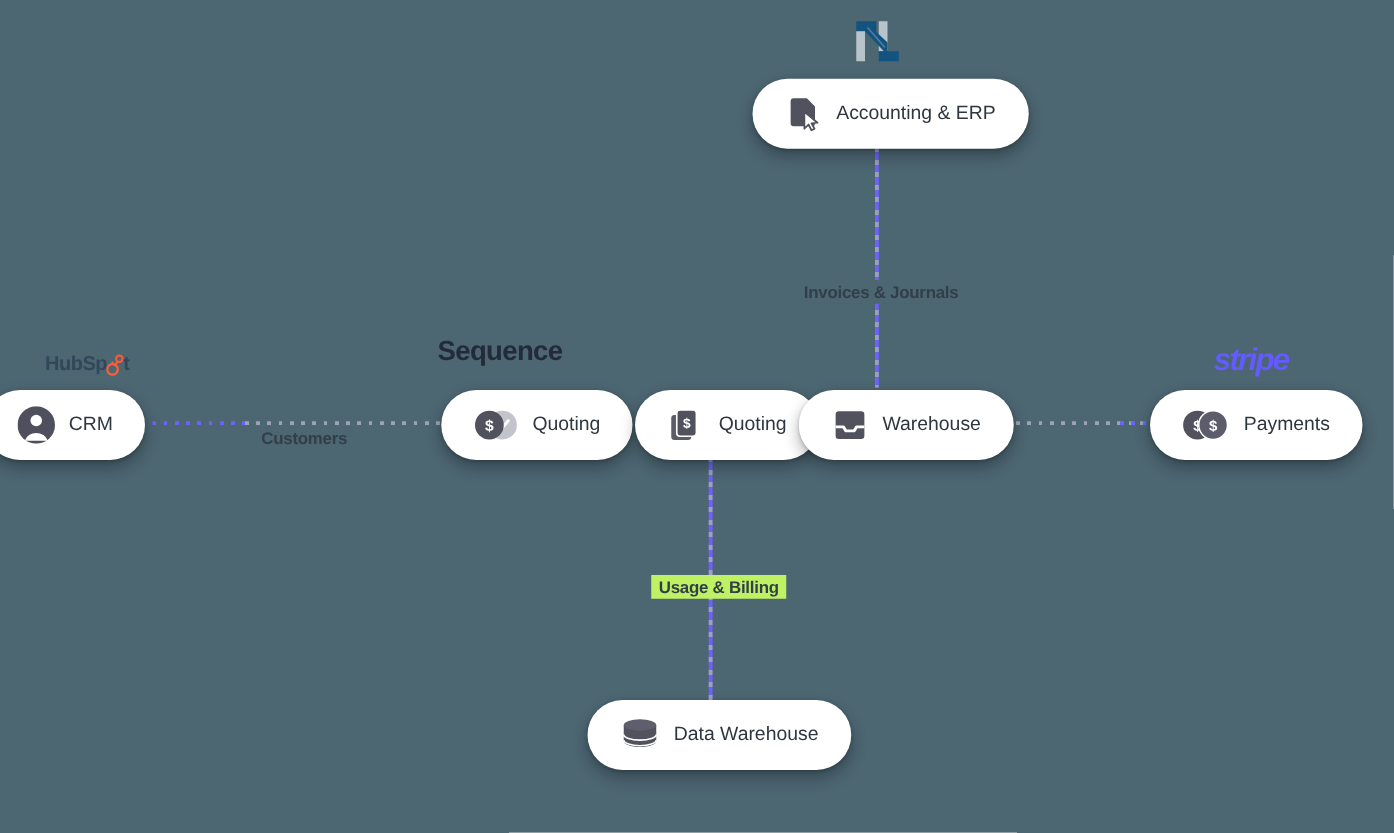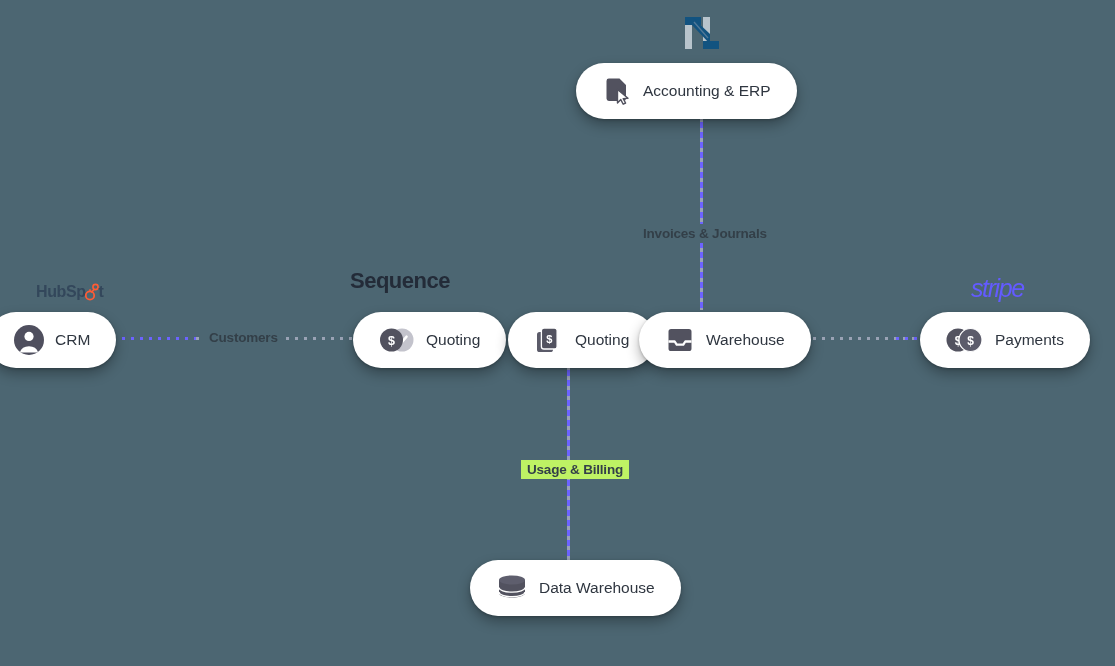--- a/index.html
+++ b/index.html
@@ -58,42 +58,42 @@
     font-size: 15.5px;
     white-space: nowrap;
   }
   .node .icon { flex: 0 0 auto; display: block; }
   
   .brand { position: absolute; display: flex; align-items: center; }
   .hubspot-text {
     color: #33475b; font-size: 16px; font-weight: bold; letter-spacing: -0.4px;
   }
   .stripe-text {
-    color: #635bff; font-size: 25px; font-weight: normal;
+    color: #635bff; font-size: 25px; font-weight: bold;
     letter-spacing: -1.4px; font-style: italic;
   }
   .snowflake-text {
     color: #29b5e8; font-size: 26px; letter-spacing: -0.8px;
   }
   .seq-title {
     position: absolute;
     color: #232b38;
     font-size: 22px;
     font-weight: bold;
     letter-spacing: -0.5px;
   }
 </style>
 </head>
 <body>
 
 <div id="canvas">
 
   <div class="edge edge-h accent" style="left:122px; top:337px; width:78px;"></div>
   <div class="edge edge-h" style="left:196px; top:337px; width:160px;"></div>
-  <div class="edge-label" style="left:204px; top:318px; background:#4c6672; padding:0 5px;">Customers</div>
+  <div class="edge-label" style="left:204px; top:331px; background:#4c6672; padding:0 5px;">Customers</div>
 
   <div class="edge edge-h" style="left:768px; top:337px; width:150px;"></div>
   <div class="edge edge-h accent" style="left:896px; top:337px; width:28px;"></div>
 
   <div class="edge edge-v" style="left:700px; top:118px; width:3px; height:192px;"></div>
   <div class="edge-label" style="left:637px; top:212px; background:#4c6672; padding:2px 6px;">Invoices &amp; Journals</div>
 
   <div class="edge edge-v" style="left:567px; top:366px; width:3px; height:194px;"></div>
   <div class="edge-label" style="left:521px; top:448px; background:#bef264; padding:2px 6px;">Usage &amp; Billing</div>
 
@@ -167,21 +167,21 @@
   <div class="node" style="left:920px; top:312px;">
     <svg class="icon" width="38" height="30" viewBox="0 0 38 30">
       <circle cx="12" cy="15" r="11.5" fill="#52525f"></circle>
       <text x="12" y="19.6" font-family="'Liberation Sans',sans-serif" font-size="12" font-weight="bold" fill="#ffffff" text-anchor="middle">$</text>
       <circle cx="24.5" cy="15" r="11.5" fill="#5c5c6b" stroke="#ffffff" stroke-width="1.2"></circle>
       <text x="24.5" y="19.6" font-family="'Liberation Sans',sans-serif" font-size="12" font-weight="bold" fill="#ffffff" text-anchor="middle">$</text>
     </svg>
     <span class="label">Payments</span>
   </div>
 
-  <div class="node" style="left:576px; top:63px;">
+  <div class="node" style="left:602px; top:63px;">
     <svg class="icon" width="30" height="30" viewBox="0 0 30 30">
       <path d="M4.5 5 a2.4 2.4 0 0 1 2.4 -2.4 h10.6 l6.5 6.5 v13.4
                a2.4 2.4 0 0 1 -2.4 2.4 h-14.7 a2.4 2.4 0 0 1 -2.4 -2.4 Z" fill="#52525f"></path>
       <path d="M15.5 13.5 L15.5 27 L18.8 23.6 L21.2 28.2 L23.6 27 L21.2 22.6 L26 22.2 Z" fill="#ffffff" stroke="#52525f" stroke-width="1.4" stroke-linejoin="round"></path>
     </svg>
     <span class="label">Accounting &amp; ERP</span>
   </div>
 
   <div class="node" style="left:470px; top:560px;">
     <svg class="icon" width="32" height="28" viewBox="0 0 32 28">

